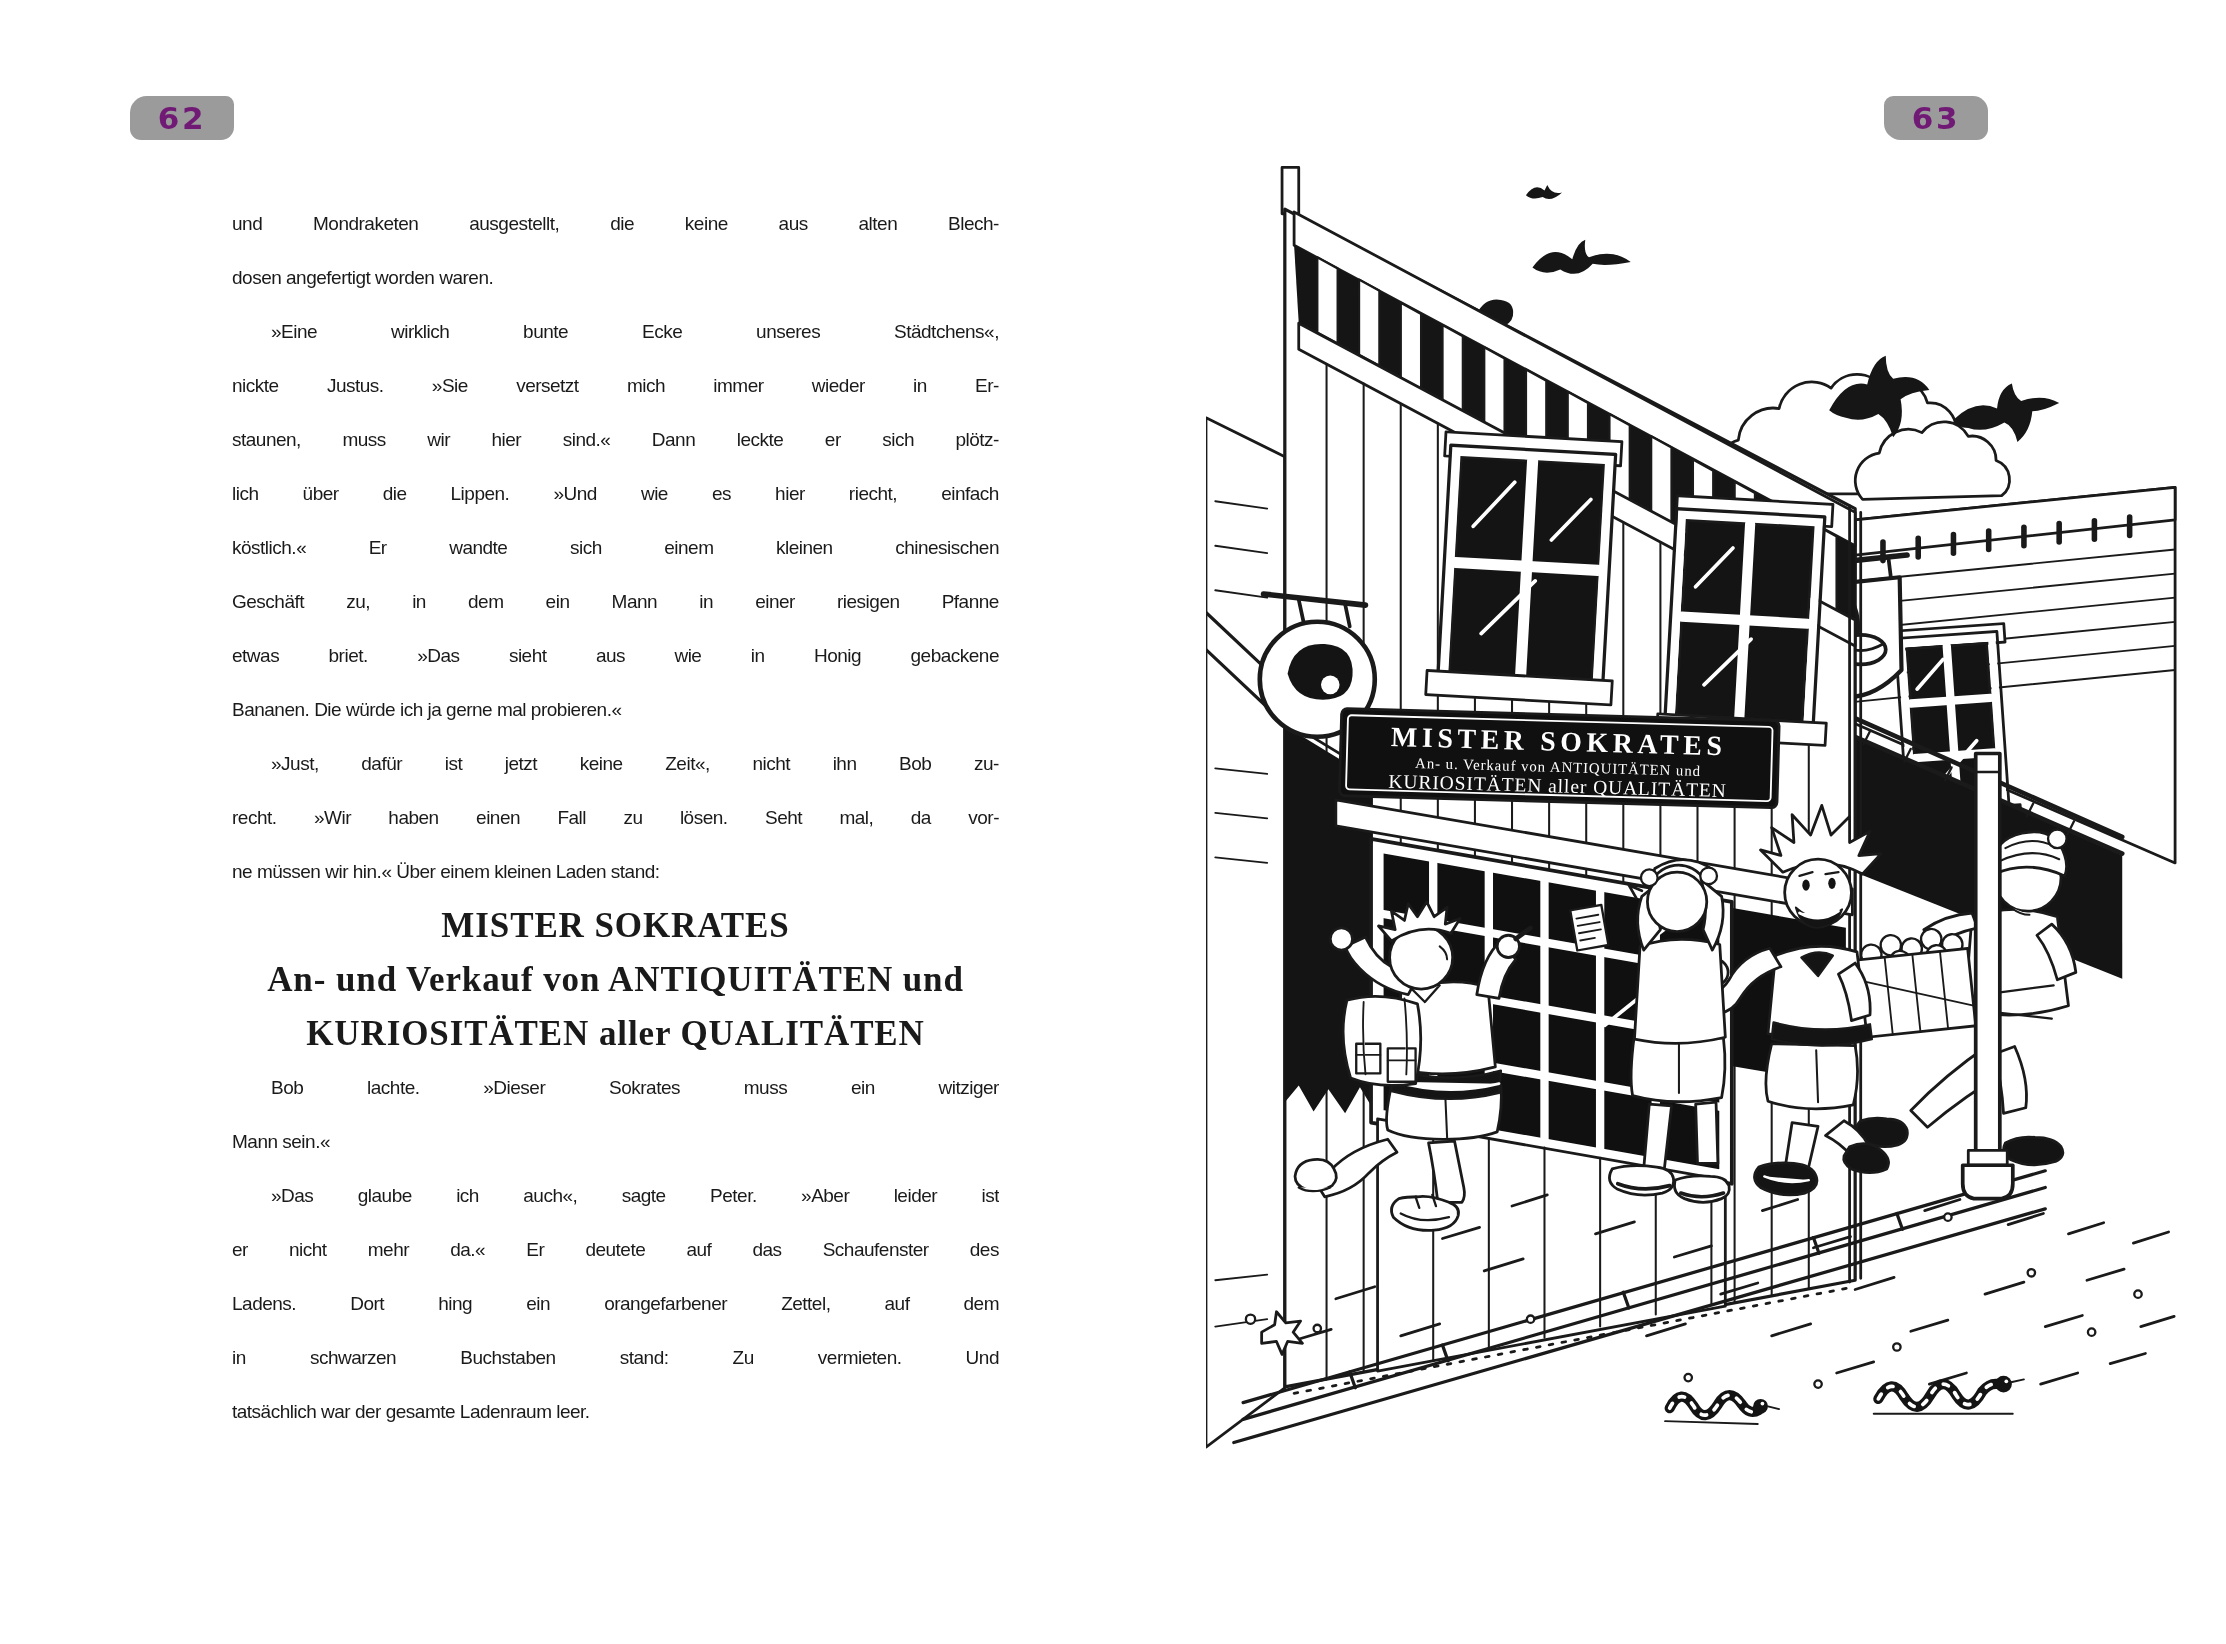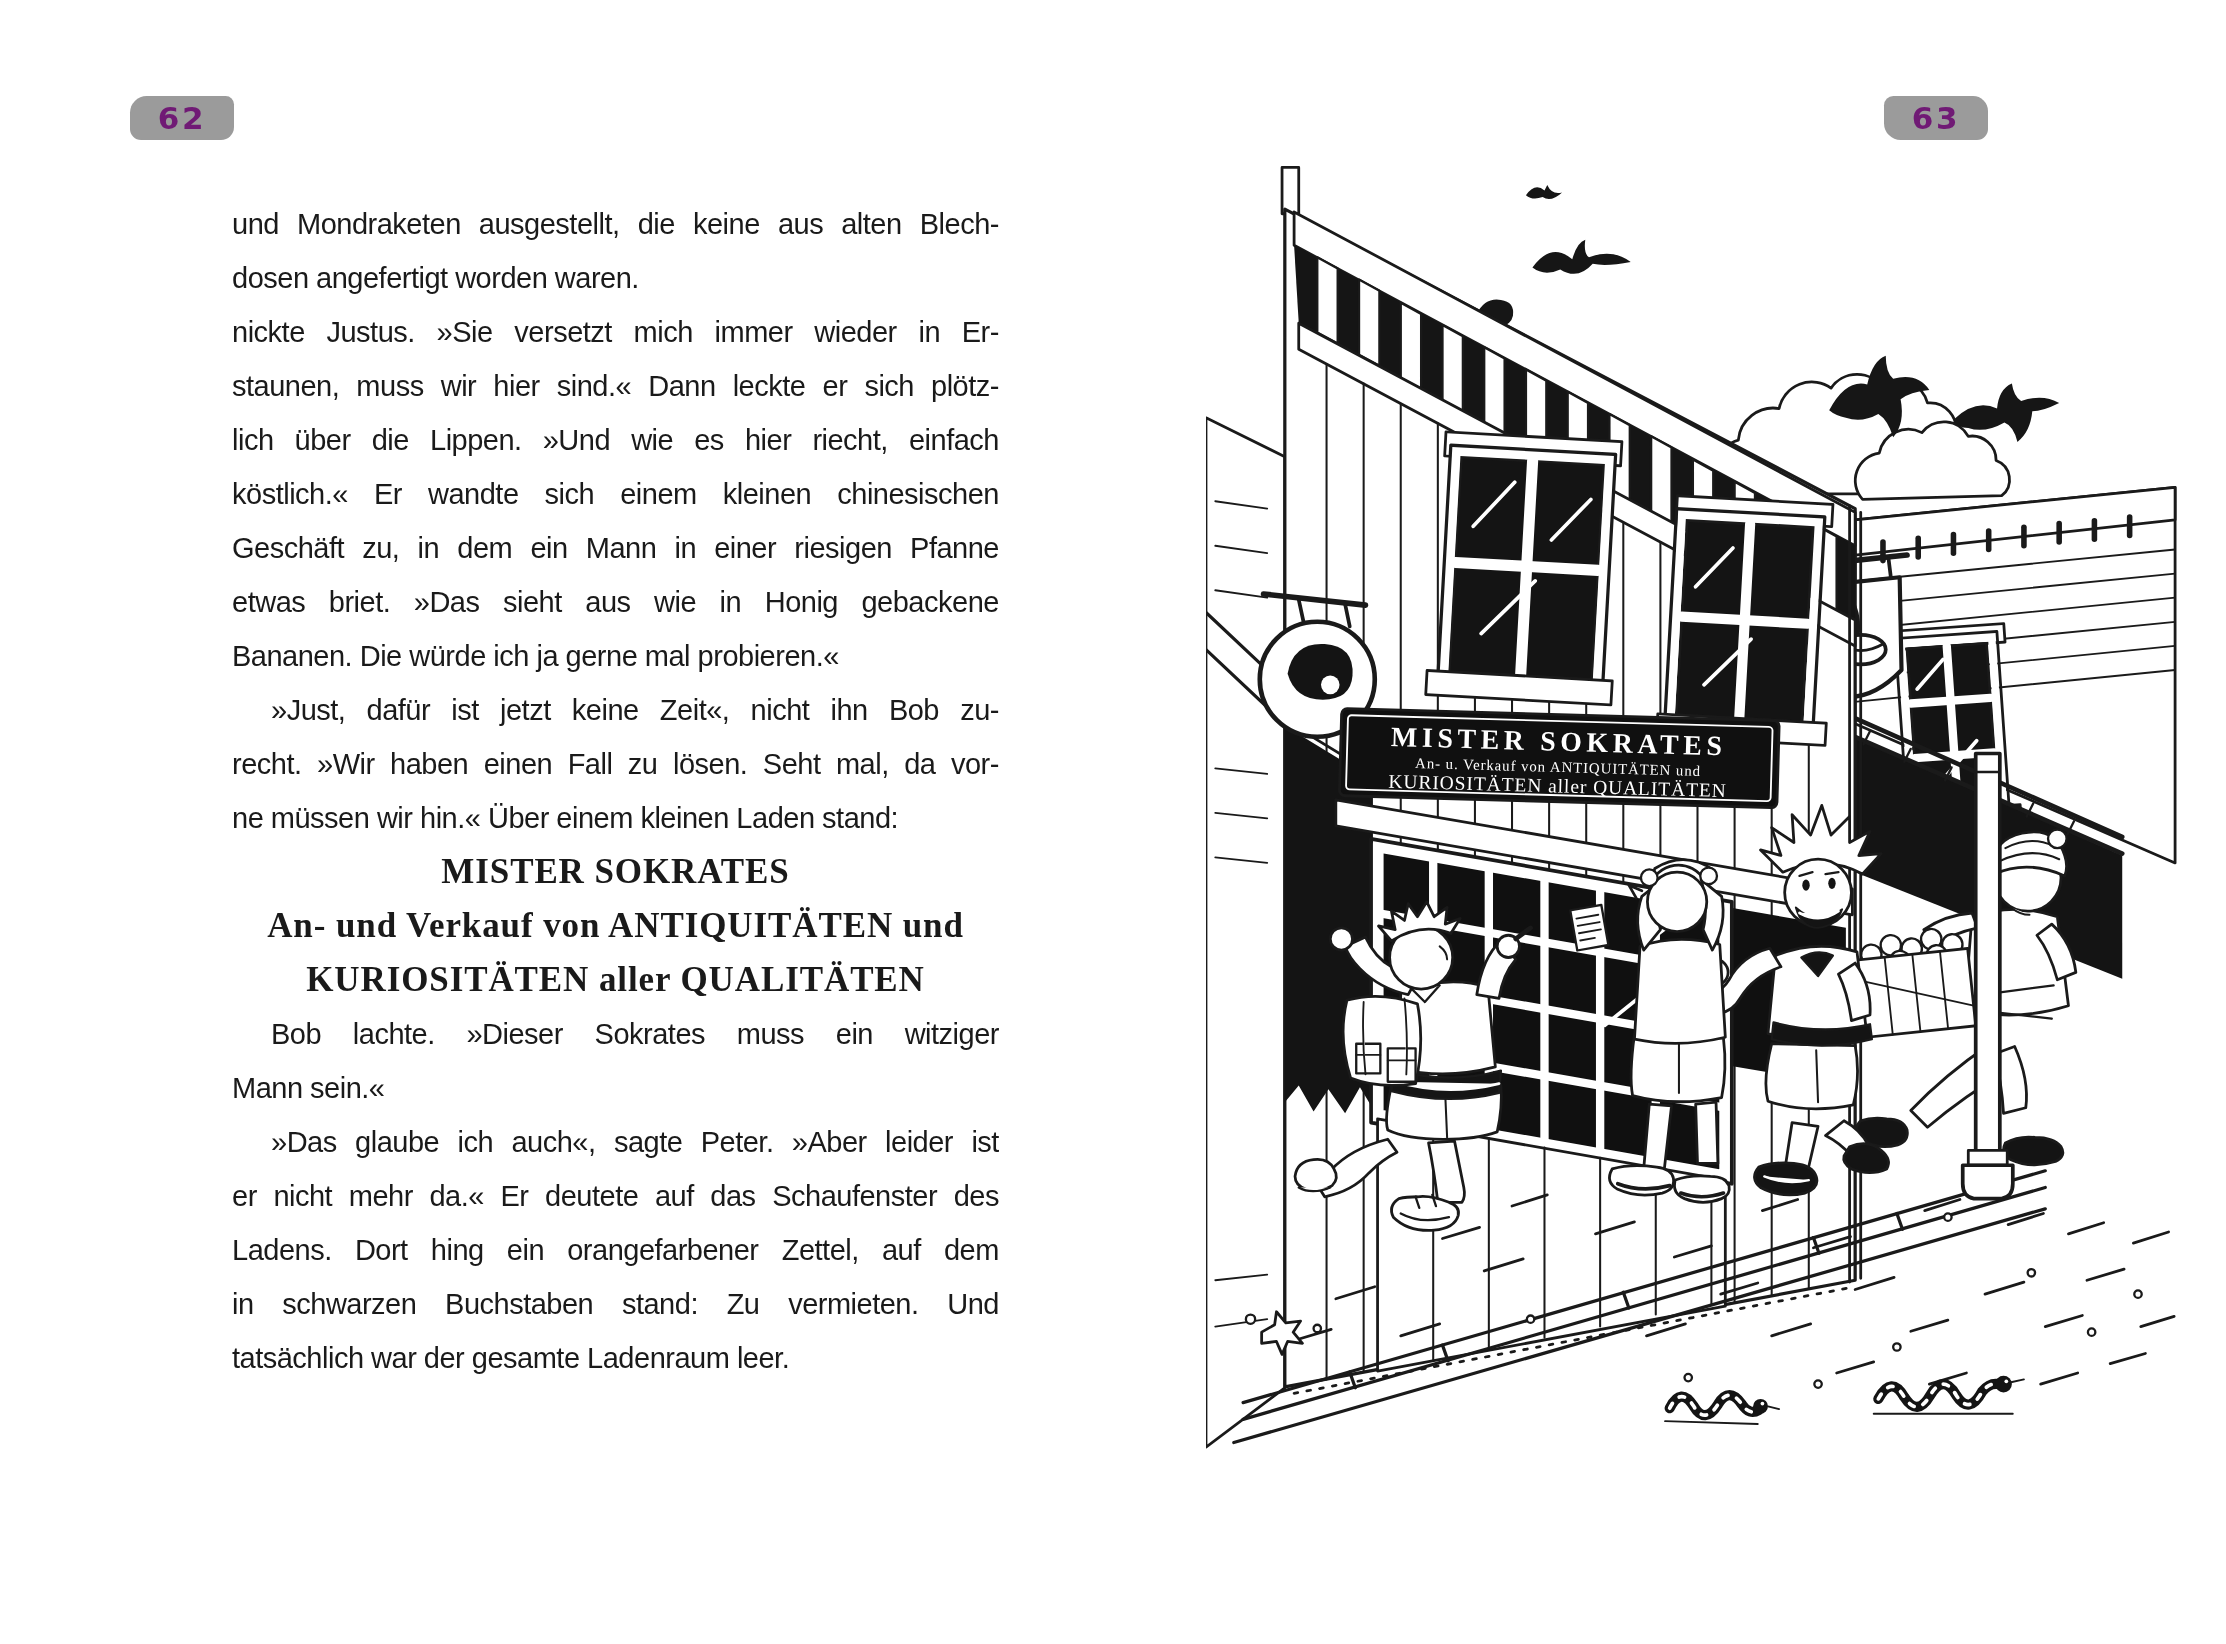--- a/index.html
+++ b/index.html
@@ -4,21 +4,21 @@
 <style>
   html,body{margin:0;padding:0;background:#ffffff;}
   #spread{position:relative;width:2226px;height:1645px;background:#ffffff;overflow:hidden;
           font-family:"Liberation Sans",sans-serif;color:#1a1a1a;}
   .badge{position:absolute;top:96px;width:104px;height:44px;background:#9b9b9b;color:#701a75;
          font:bold 31px/44px "DejaVu Sans",sans-serif;text-align:center;letter-spacing:2.8px;
          border-radius:13px 9.3px 15px 10.2px;}
   #badge-left{left:130px;border-radius:16.7px 8.3px 13px 11px;}
   #badge-right{left:1884px;border-radius:9.3px 15px 11px 16.7px;}
   #text-block{position:absolute;left:232px;top:197px;width:767px;}
-  .line{height:54px;font-size:29px;letter-spacing:-0.5px;overflow:hidden;}
+  .line{height:54px;font-size:19px;letter-spacing:-0.5px;overflow:hidden;}
   .line.j{display:flex;justify-content:space-between;align-items:center;}
   .line.j span{white-space:pre;}
   .line.l{line-height:54px;text-align:left;}
   .line.ind{padding-left:39px;}
   .line.s{font-family:"Liberation Serif",serif;font-weight:bold;font-size:35px;line-height:54px;
           text-align:center;letter-spacing:0.9px;}
   #illustration{position:absolute;left:1206px;top:130px;width:983px;height:1336px;}
   svg text{font-family:"Liberation Serif",serif;}
 </style>
 </head>
@@ -34,20 +34,28 @@
         <span>und</span>
         <span>Mondraketen</span>
         <span>ausgestellt,</span>
         <span>die</span>
         <span>keine</span>
         <span>aus</span>
         <span>alten</span>
         <span>Blech-</span>
       </div>
       <div class="line l">dosen angefertigt worden waren.</div>
+      <div class="line j ind">
+        <span>»Eine</span>
+        <span>wirklich</span>
+        <span>bunte</span>
+        <span>Ecke</span>
+        <span>unseres</span>
+        <span>Städtchens«,</span>
+      </div>
       <div class="line j">
         <span>nickte</span>
         <span>Justus.</span>
         <span>»Sie</span>
         <span>versetzt</span>
         <span>mich</span>
         <span>immer</span>
         <span>wieder</span>
         <span>in</span>
         <span>Er-</span>

